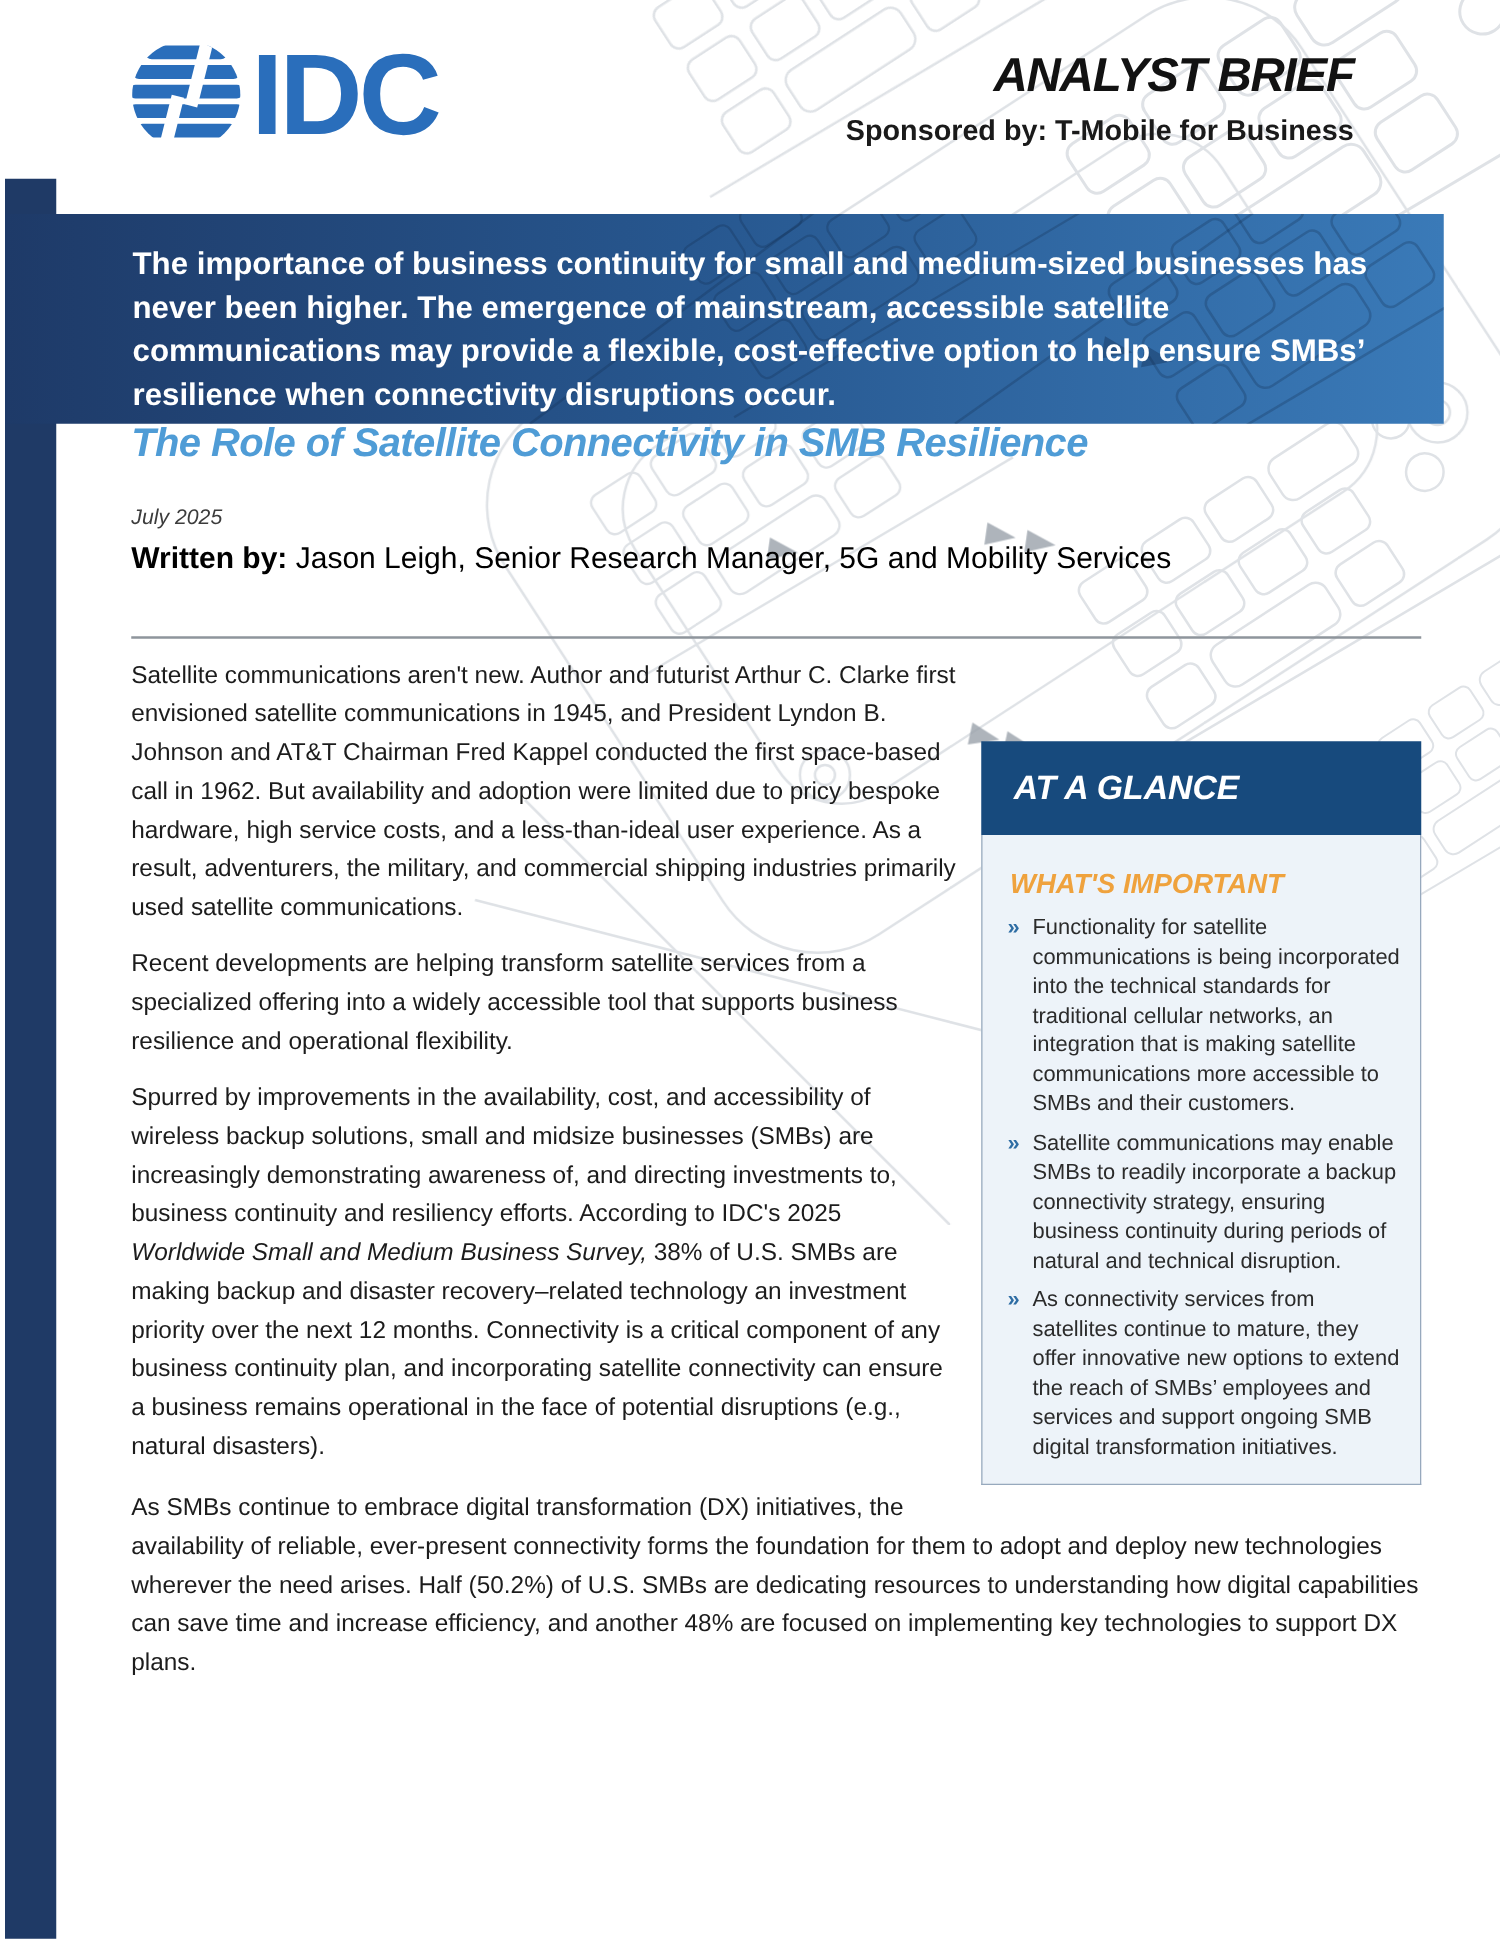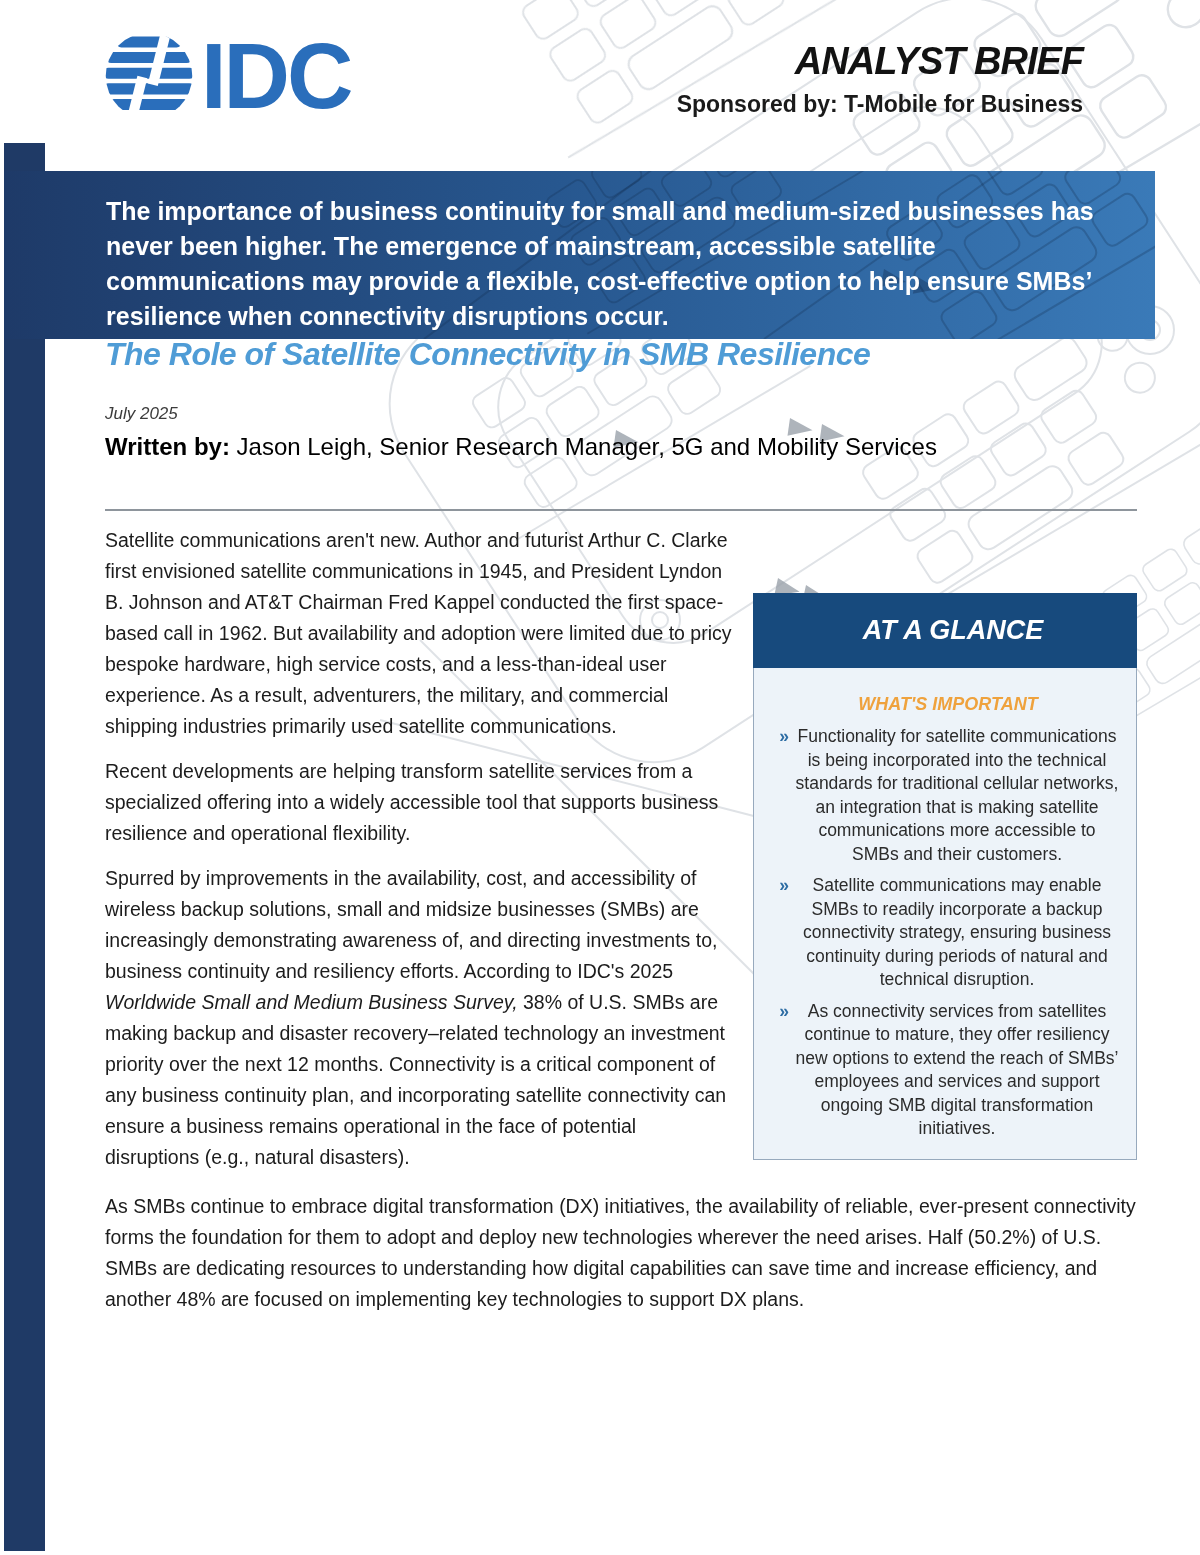--- a/index.html
+++ b/index.html
@@ -26,25 +26,25 @@
   
   .main{position:absolute;left:105px;top:311px;width:1032px;z-index:2;}
   .page-title{margin:8px 0 0 0;font-size:32px;line-height:71px;color:#4f9cd6;
     font-weight:bold;font-style:italic;width:1000px;letter-spacing:-0.5px;}
   .doc-date{margin-top:14px;font-size:17px;font-style:italic;color:#3c3c3c;}
   .written-by{margin-top:9px;font-size:24px;color:#000000;}
   .written-by .label{font-weight:bold;}
   .divider{margin-top:48px;border:none;border-top:2px solid #8e959c;height:0;}
   
   .intro-wrap{margin-top:0;}
-  .glance-box{float:right;width:384px;margin:68px 0 16px 18px;text-align:center;}
+  .glance-box{float:right;width:352px;margin:68px 0 16px 18px;}
   .glance-header{background:#174a7d;color:#ffffff;font-size:27px;font-weight:bold;font-style:italic;
     padding:22px 10px 22px 26px;}
   .glance-body{background:#edf3f9;border:1px solid #97a9bd;border-top:none;padding:16px 16px 18px 20px;}
-  .whats-important{margin:10px 0 10px 2px;font-size:18px;font-weight:bold;font-style:italic;color:#efa23d;}
+  .whats-important{margin:10px 0 10px 2px;font-size:22px;font-weight:bold;font-style:italic;color:#efa23d;}
   .glance-list{list-style:none;margin:0;padding:0;}
   .glance-list li{display:flex;font-size:17.5px;line-height:23.5px;color:#2b2b2b;margin-top:8px;}
   .glance-list li:first-child{margin-top:0;}
   .glance-list .marker{flex:0 0 20px;color:#2e6da4;font-weight:bold;}
   .intro-heading{margin:50px 0 0 0;font-size:29px;font-weight:bold;font-style:italic;color:#1d5b99;}
   .body-par{margin:14px 0 0 0;font-size:19.5px;line-height:31px;color:#1c1c1c;}
   .body-par .italic{font-style:italic;}
   .closing-par{margin-top:18px;}
 </style>
 </head>
@@ -161,21 +161,21 @@
           <li>
             <span class="marker">»</span>
             <span>Functionality for satellite communications is being incorporated into the technical standards for traditional cellular networks, an integration that is making satellite communications more accessible to SMBs and their customers.</span>
           </li>
           <li>
             <span class="marker">»</span>
             <span>Satellite communications may enable SMBs to readily incorporate a backup connectivity strategy, ensuring business continuity during periods of natural and technical disruption.</span>
           </li>
           <li>
             <span class="marker">»</span>
-            <span>As connectivity services from satellites continue to mature, they offer resiliency new options to extend the reach of SMBs’ employees and services and support ongoing SMB digital transformation initiatives.</span>
+            <span>As connectivity services from satellites continue to mature, they offer innovative new options to extend the reach of SMBs’ employees and services and support ongoing SMB digital transformation initiatives.</span>
           </li>
         </ul>
       </div>
     </aside>
 
     <p class="body-par">Satellite communications aren't new. Author and futurist Arthur C. Clarke first envisioned satellite communications in 1945, and President Lyndon B. Johnson and AT&amp;T Chairman Fred Kappel conducted the first space-based call in 1962. But availability and adoption were limited due to pricy bespoke hardware, high service costs, and a less-than-ideal user experience. As a result, adventurers, the military, and commercial shipping industries primarily used satellite communications.</p>
     <p class="body-par">Recent developments are helping transform satellite services from a specialized offering into a widely accessible tool that supports business resilience and operational flexibility.</p>
     <p class="body-par">
       <span>Spurred by improvements in the availability, cost, and accessibility of wireless backup solutions, small and midsize businesses (SMBs) are increasingly demonstrating awareness of, and directing investments to, business continuity and resiliency efforts. According to IDC's 2025 </span><span class="italic">Worldwide Small and Medium Business Survey,</span><span> 38% of U.S. SMBs are making backup and disaster recovery–related technology an investment priority over the next 12 months. Connectivity is a critical component of any business continuity plan, and incorporating satellite connectivity can ensure a business remains operational in the face of potential disruptions (e.g., natural disasters).</span>
     </p>

